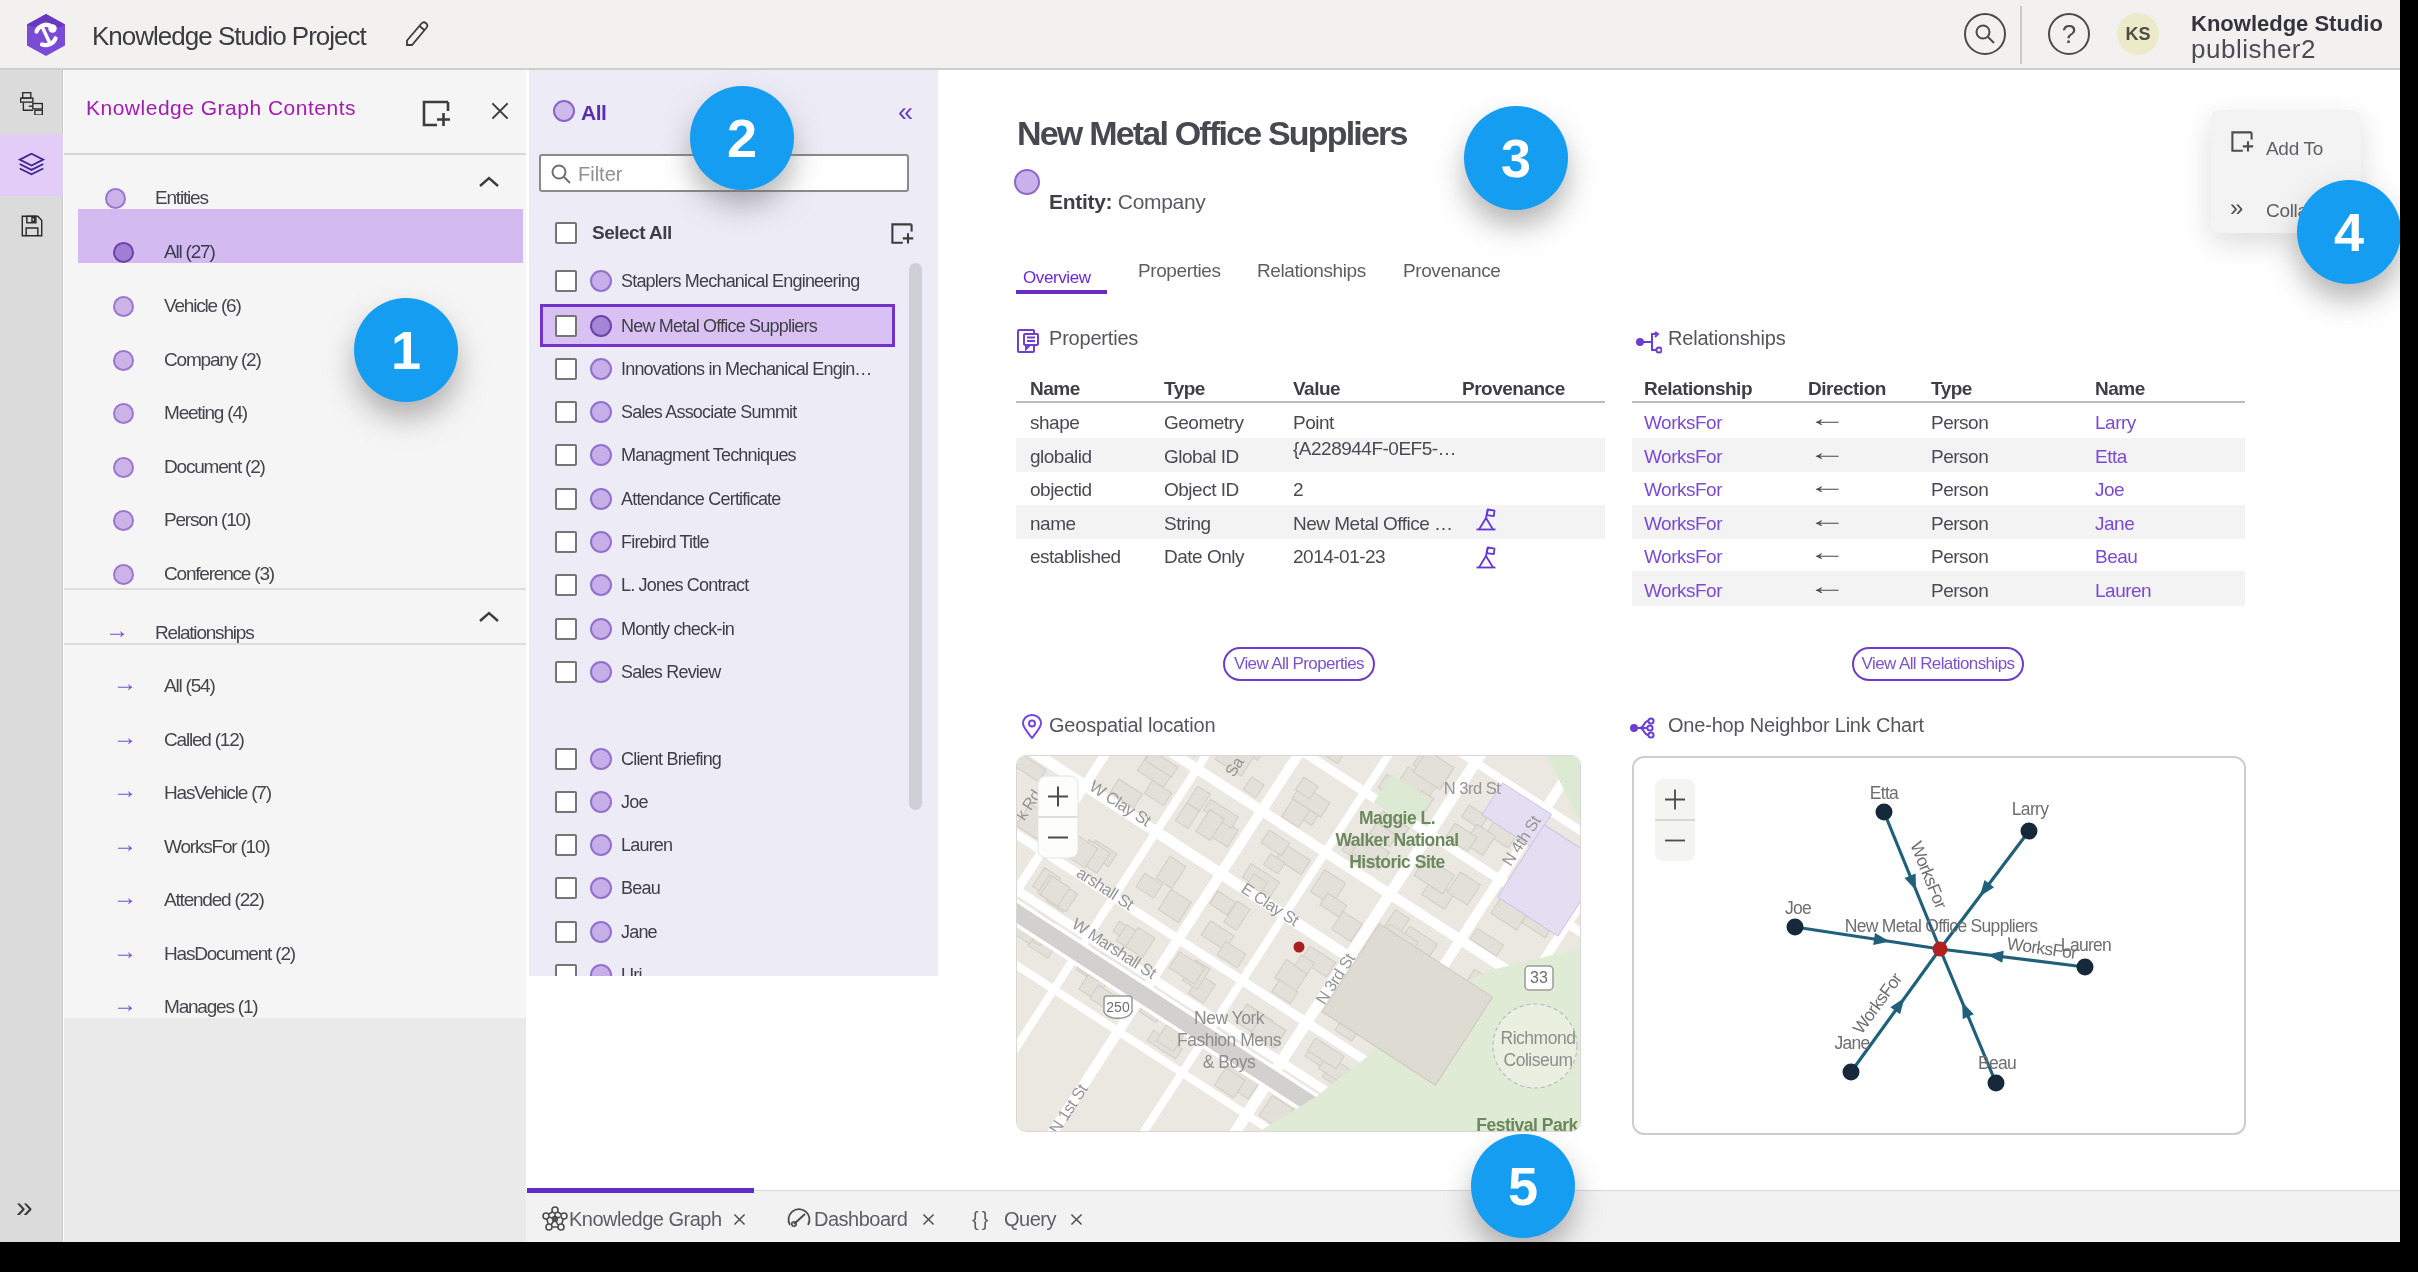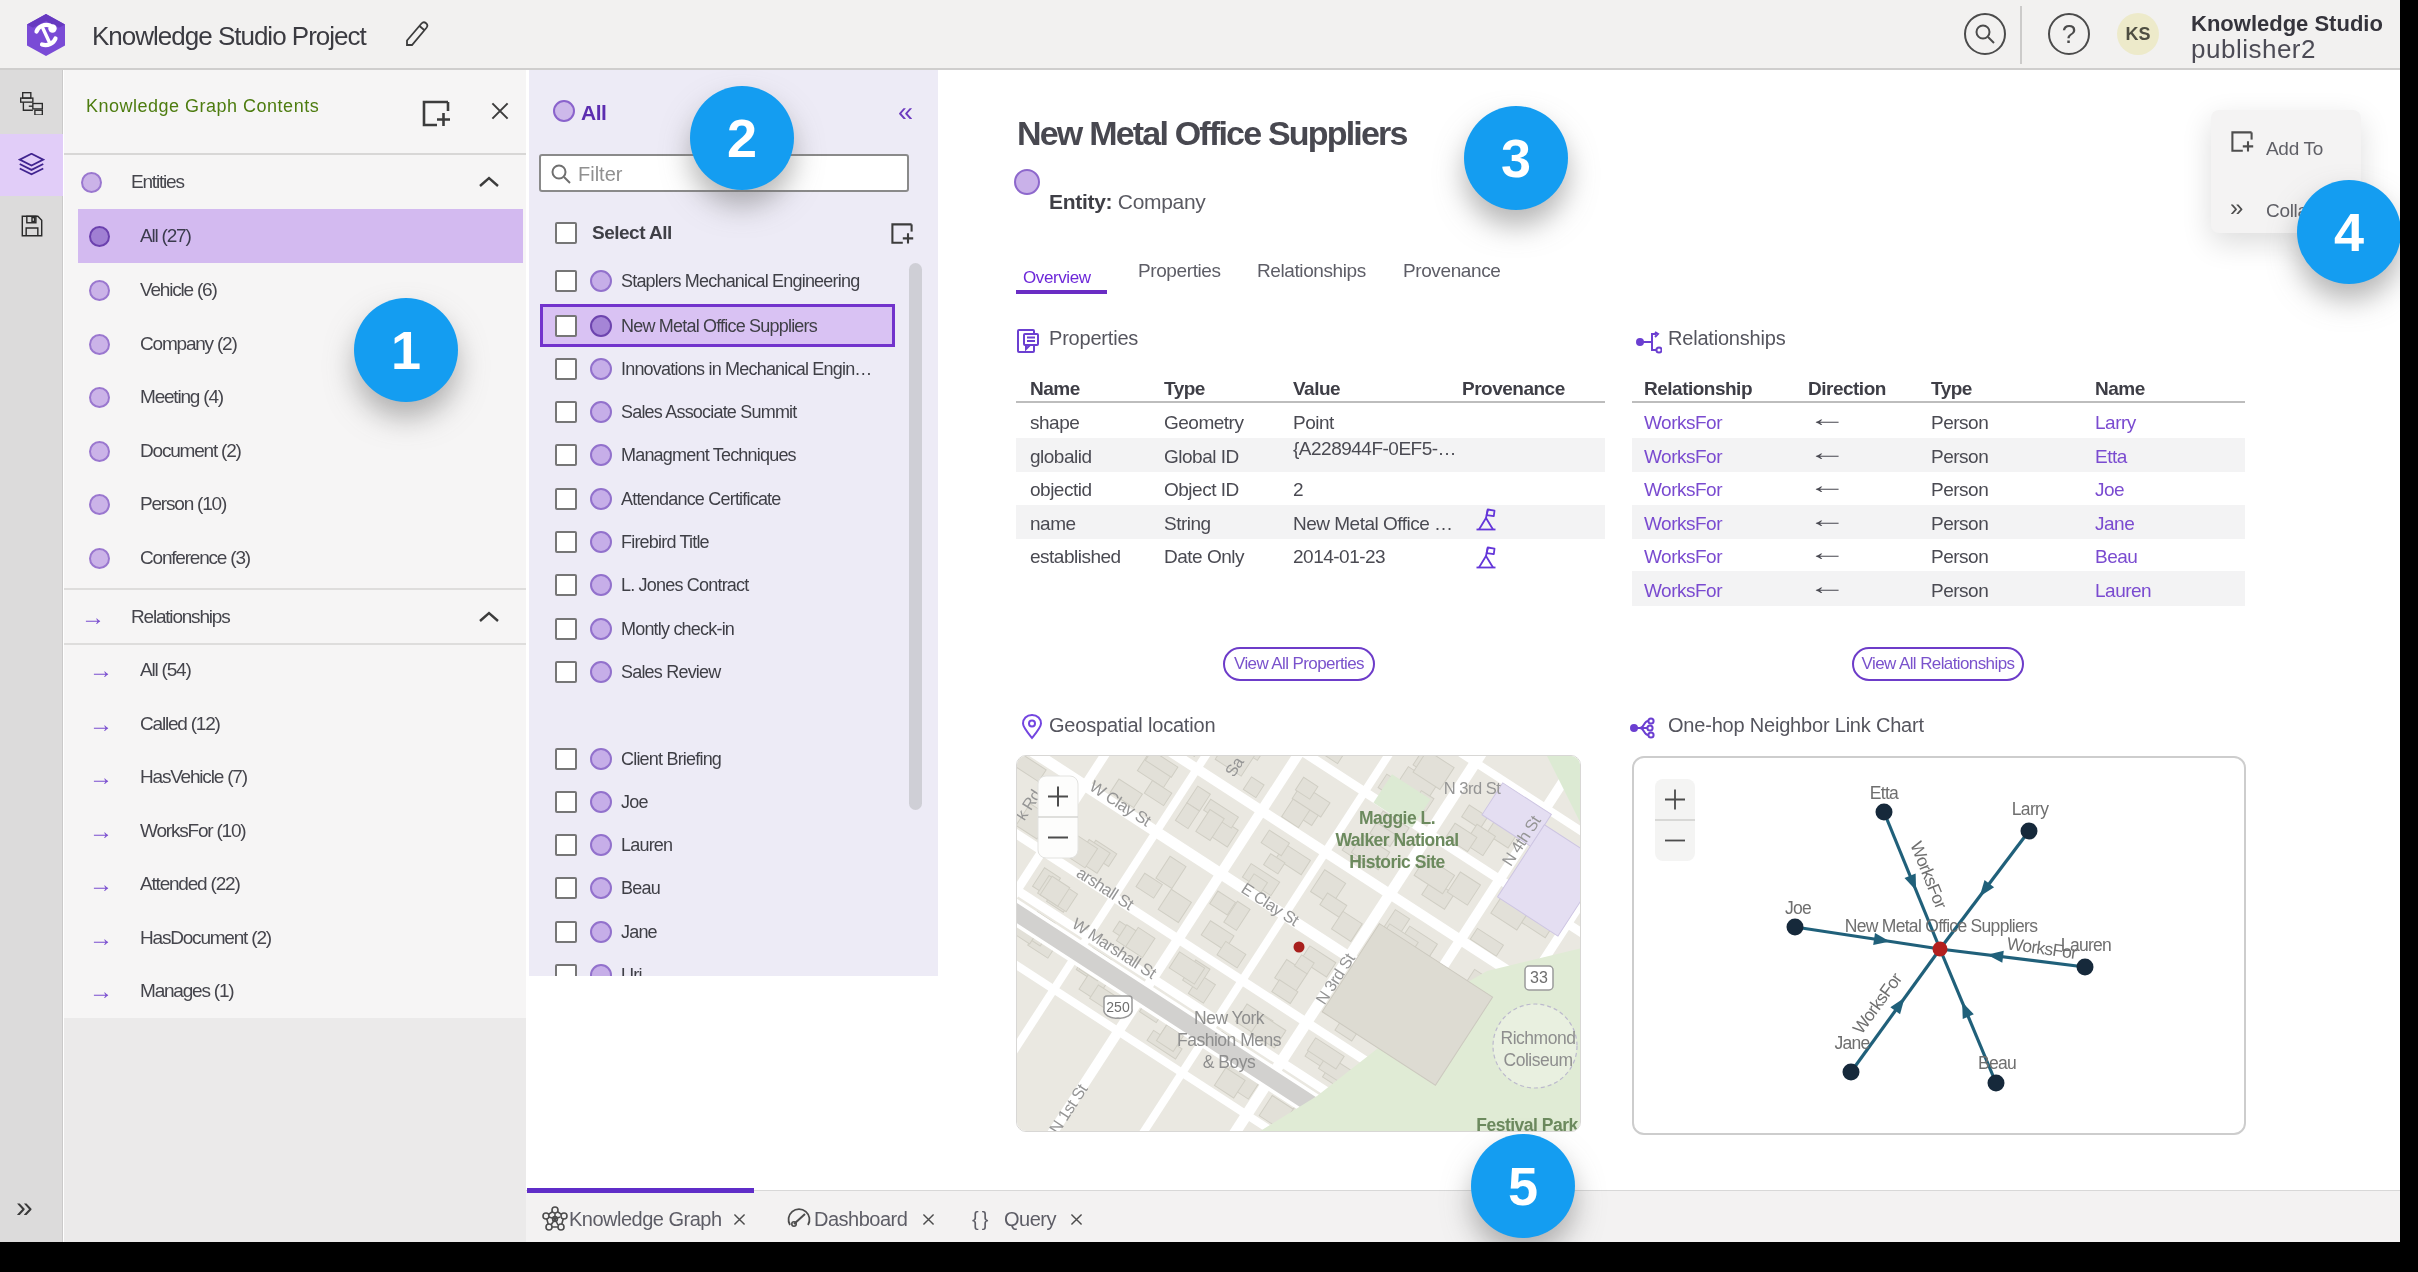--- a/index.html
+++ b/index.html
@@ -1,21 +1,21 @@
 <!DOCTYPE html>
 <html><head>
 <meta charset="utf-8">
 <style>
 *{margin:0;padding:0;box-sizing:border-box}
 html,body{width:2418px;height:1272px;background:#000;font-family:"Liberation Sans",sans-serif;overflow:hidden}
 .a{position:absolute}
 #app{position:absolute;left:0;top:0;width:2400px;height:1242px;background:#fff;overflow:hidden}
 .circ{border-radius:50%}
 .bluedot{position:absolute;width:104px;height:104px;border-radius:50%;background:#149df1;color:#fff;font-weight:bold;font-size:54px;display:flex;align-items:center;justify-content:center;box-shadow:0 16px 28px rgba(110,110,110,.5);z-index:50}
-.row1{position:absolute;left:6px;height:54px;width:446px;display:flex;align-items:center;font-size:19px;letter-spacing:-1.2px;color:#45454c;white-space:nowrap}
+.row1{position:absolute;left:30px;height:54px;width:446px;display:flex;align-items:flex-end;font-size:19px;letter-spacing:-1.2px;color:#45454c;white-space:nowrap}
 .dot1{width:21px;height:21px;border-radius:50%;background:#cbb3e8;border:2px solid #9a77cf;margin-left:19px;margin-right:30px;flex:none}
 .arr1{width:21px;text-align:center;color:#7b4fd0;font-size:24px;letter-spacing:0;margin-left:19px;margin-right:30px;flex:none}
 .prow{position:absolute;left:10px;width:395px;height:44px;display:flex;align-items:center;font-size:18px;letter-spacing:-0.8px;color:#3f3f46;white-space:nowrap}
 .cb{width:22px;height:22px;border:2px solid #767676;background:#fff;border-radius:2px;margin-left:16px;flex:none}
 .pdot{width:22px;height:22px;border-radius:50%;background:#c6aee8;border:2px solid #9271cc;margin-left:13px;margin-right:9px;flex:none}
 .th{position:absolute;font-weight:bold;color:#3e3e46;font-size:19px;letter-spacing:-0.5px;white-space:nowrap}
 .td{position:absolute;font-size:19px;letter-spacing:-0.5px;color:#4a4a52;white-space:nowrap}
 .purp{color:#7a4bd0}
 .vab{position:absolute;height:34px;border:2.5px solid #6d3cc9;border-radius:17px;color:#7a52cc;font-size:17px;letter-spacing:-0.6px;display:flex;align-items:center;justify-content:center;background:#fff;white-space:nowrap}
 .shead{position:absolute;font-size:20px;letter-spacing:-0.2px;color:#55555e;white-space:nowrap}
@@ -78,21 +78,21 @@
           <rect x="17" y="4" width="4" height="6"></rect>
       <path d="M8 32 L8 20 L26 20 L26 32"></path>
       </g>
     </svg>
     <div class="a" style="left:16px;top:1120px;font-size:30px;color:#3a3a3a;letter-spacing:-3px">»</div>
   </div>
 
   <div class="a" style="left:64px;top:70px;width:462px;height:1172px;background:#ebeaea">
     <div class="a" style="left:0;top:0;width:462px;height:948px;background:#f6f5f5"></div>
     <div class="a" style="left:0;top:83px;width:462px;height:2px;background:#d8d7d6"></div>
-    <div class="a" style="left:22px;top:26px;font-size:18px;letter-spacing:0.5px;color:#4d7c0f;white-space:nowrap">Knowledge Graph Contents</div>
+    <div class="a" style="left:22px;top:26px;font-size:21px;letter-spacing:0.5px;color:#a21caf;white-space:nowrap">Knowledge Graph Contents</div>
     <svg class="a" style="left:357px;top:29px" width="30" height="30" viewBox="0 0 30 30">
         <g fill="none" stroke="#3c3c3c" stroke-width="2.6">
           <path d="M27 3 L3 3 L3 26 L16 26"></path>
           <path d="M27 3 L27 12"></path>
           <path d="M16 20.5 L29 20.5 M22.5 14 L22.5 27"></path>
         </g>
       </svg>
     <svg class="a" style="left:425px;top:30px" width="22" height="22" viewBox="0 0 26 26">
         <path d="M4 4 L22 22 M22 4 L4 22" stroke="#3c3c3c" stroke-width="2.4"></path>
       </svg>

